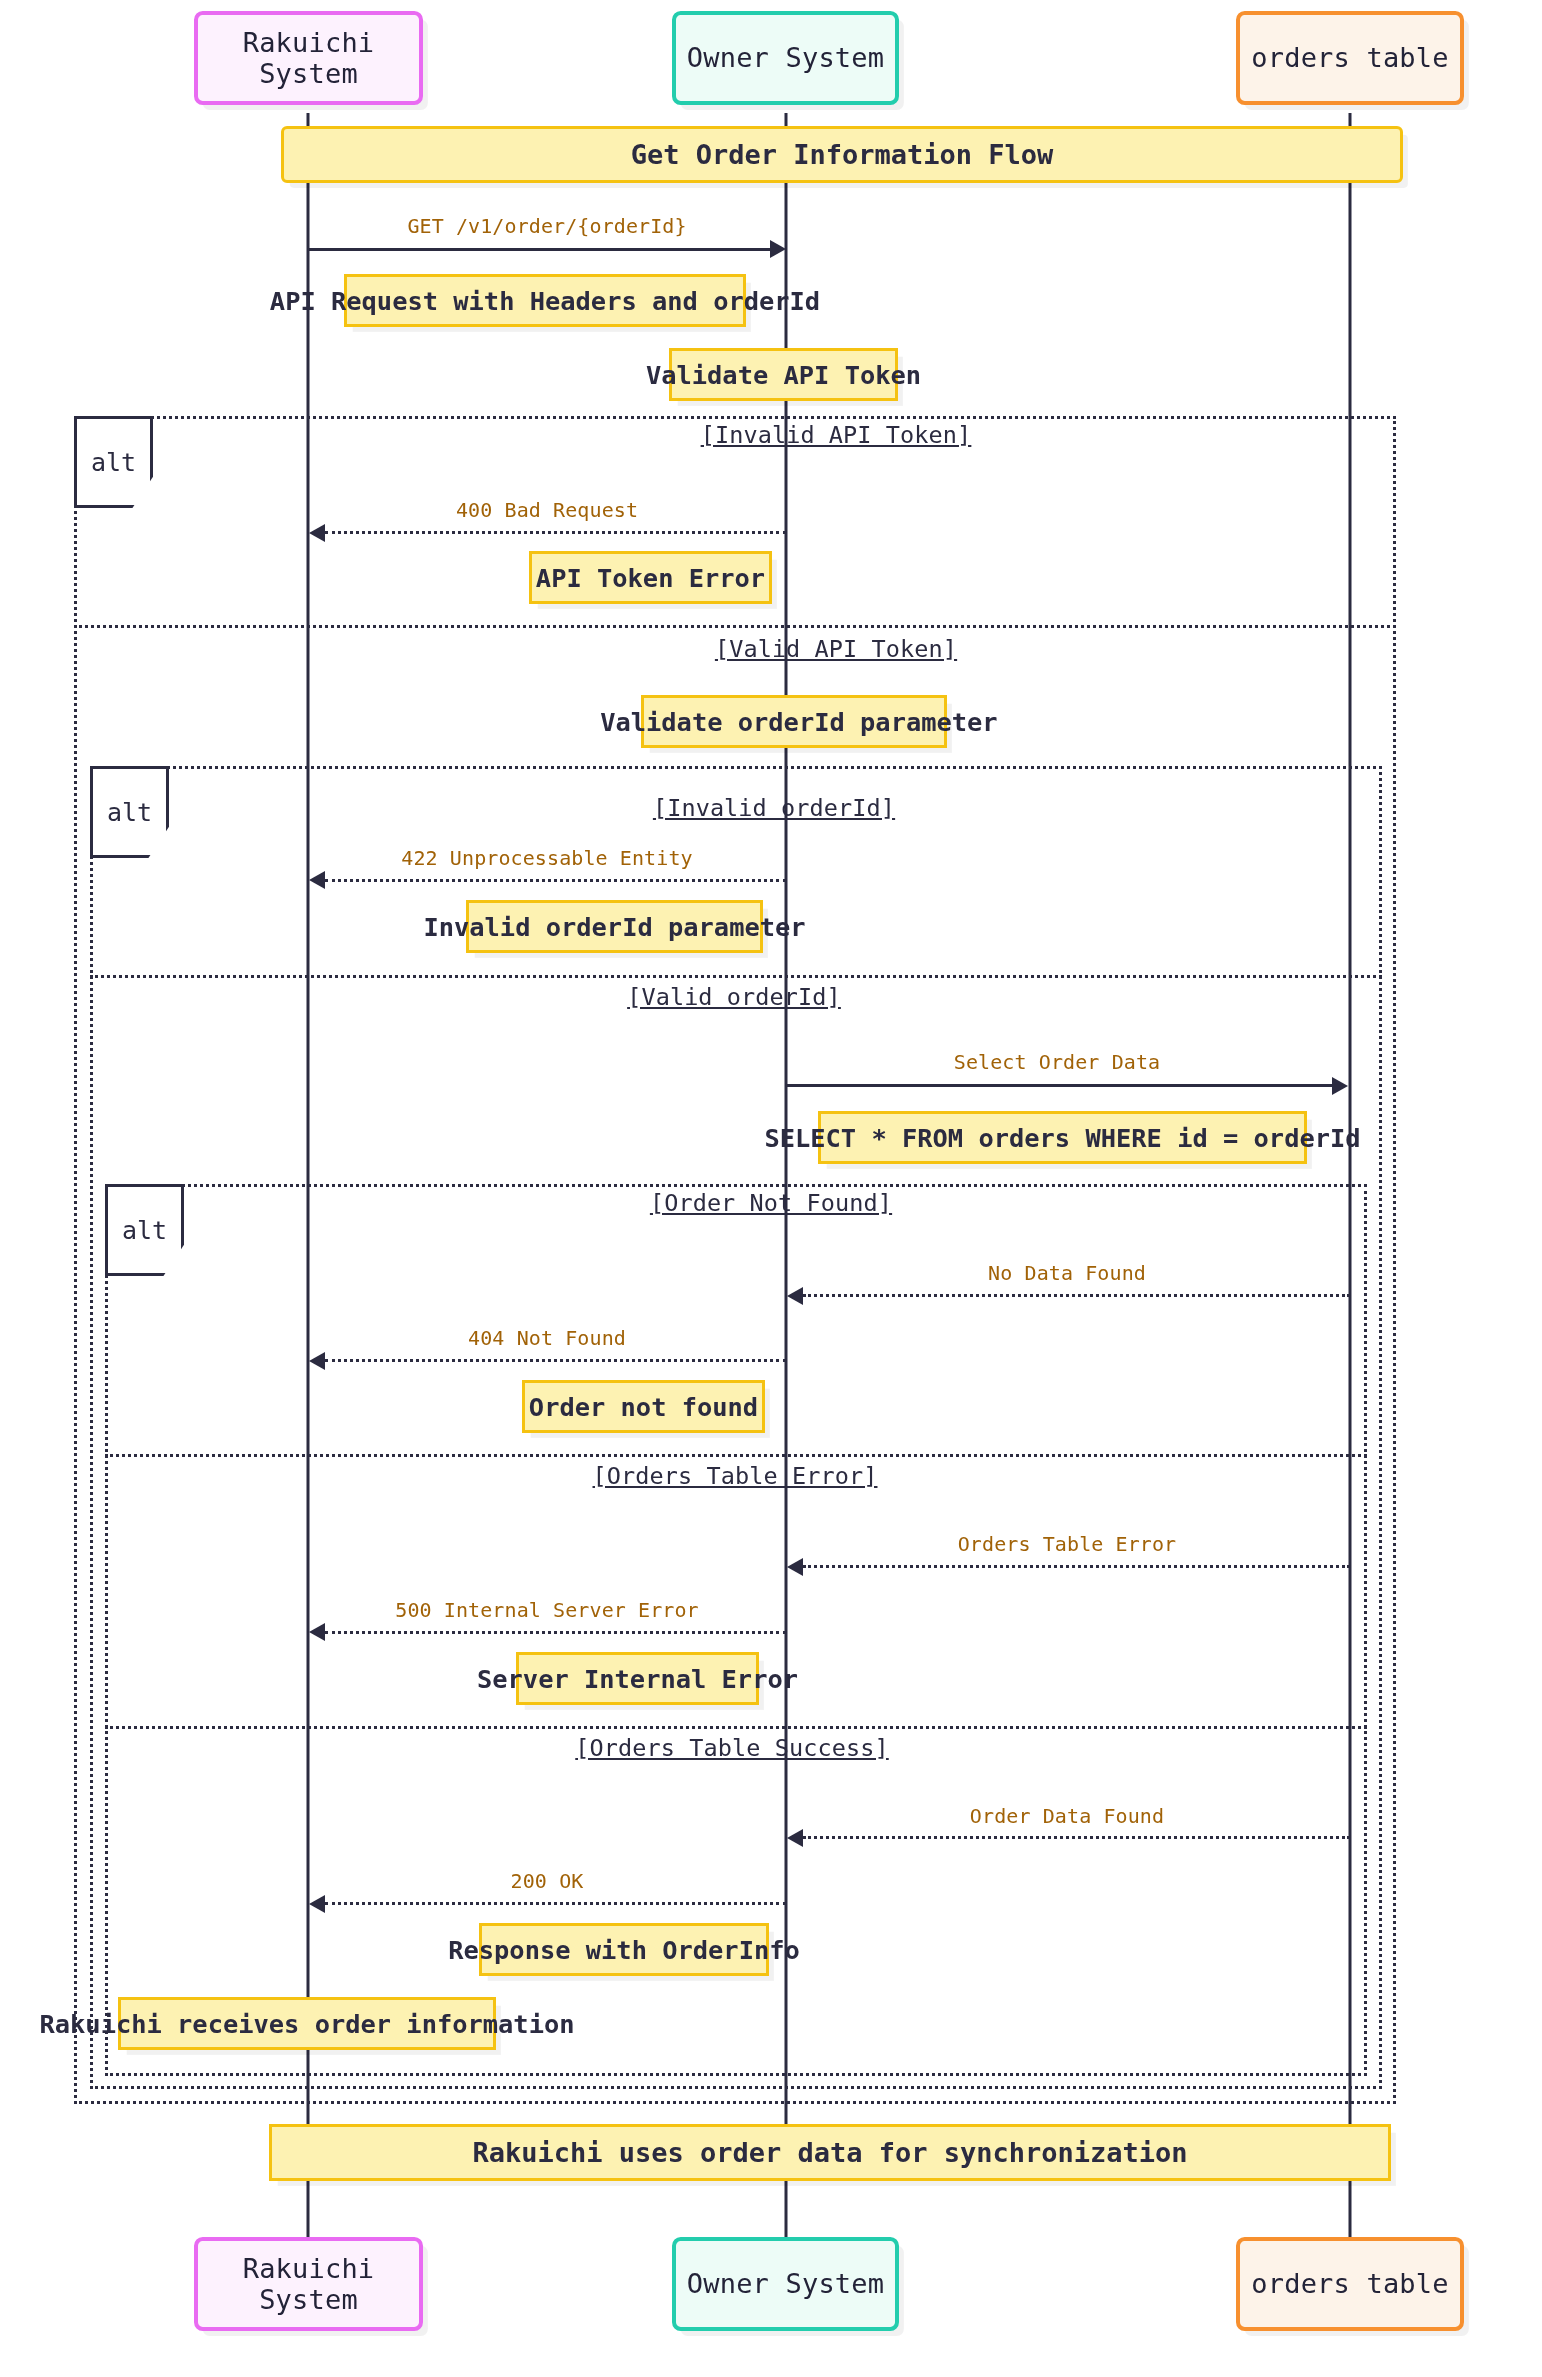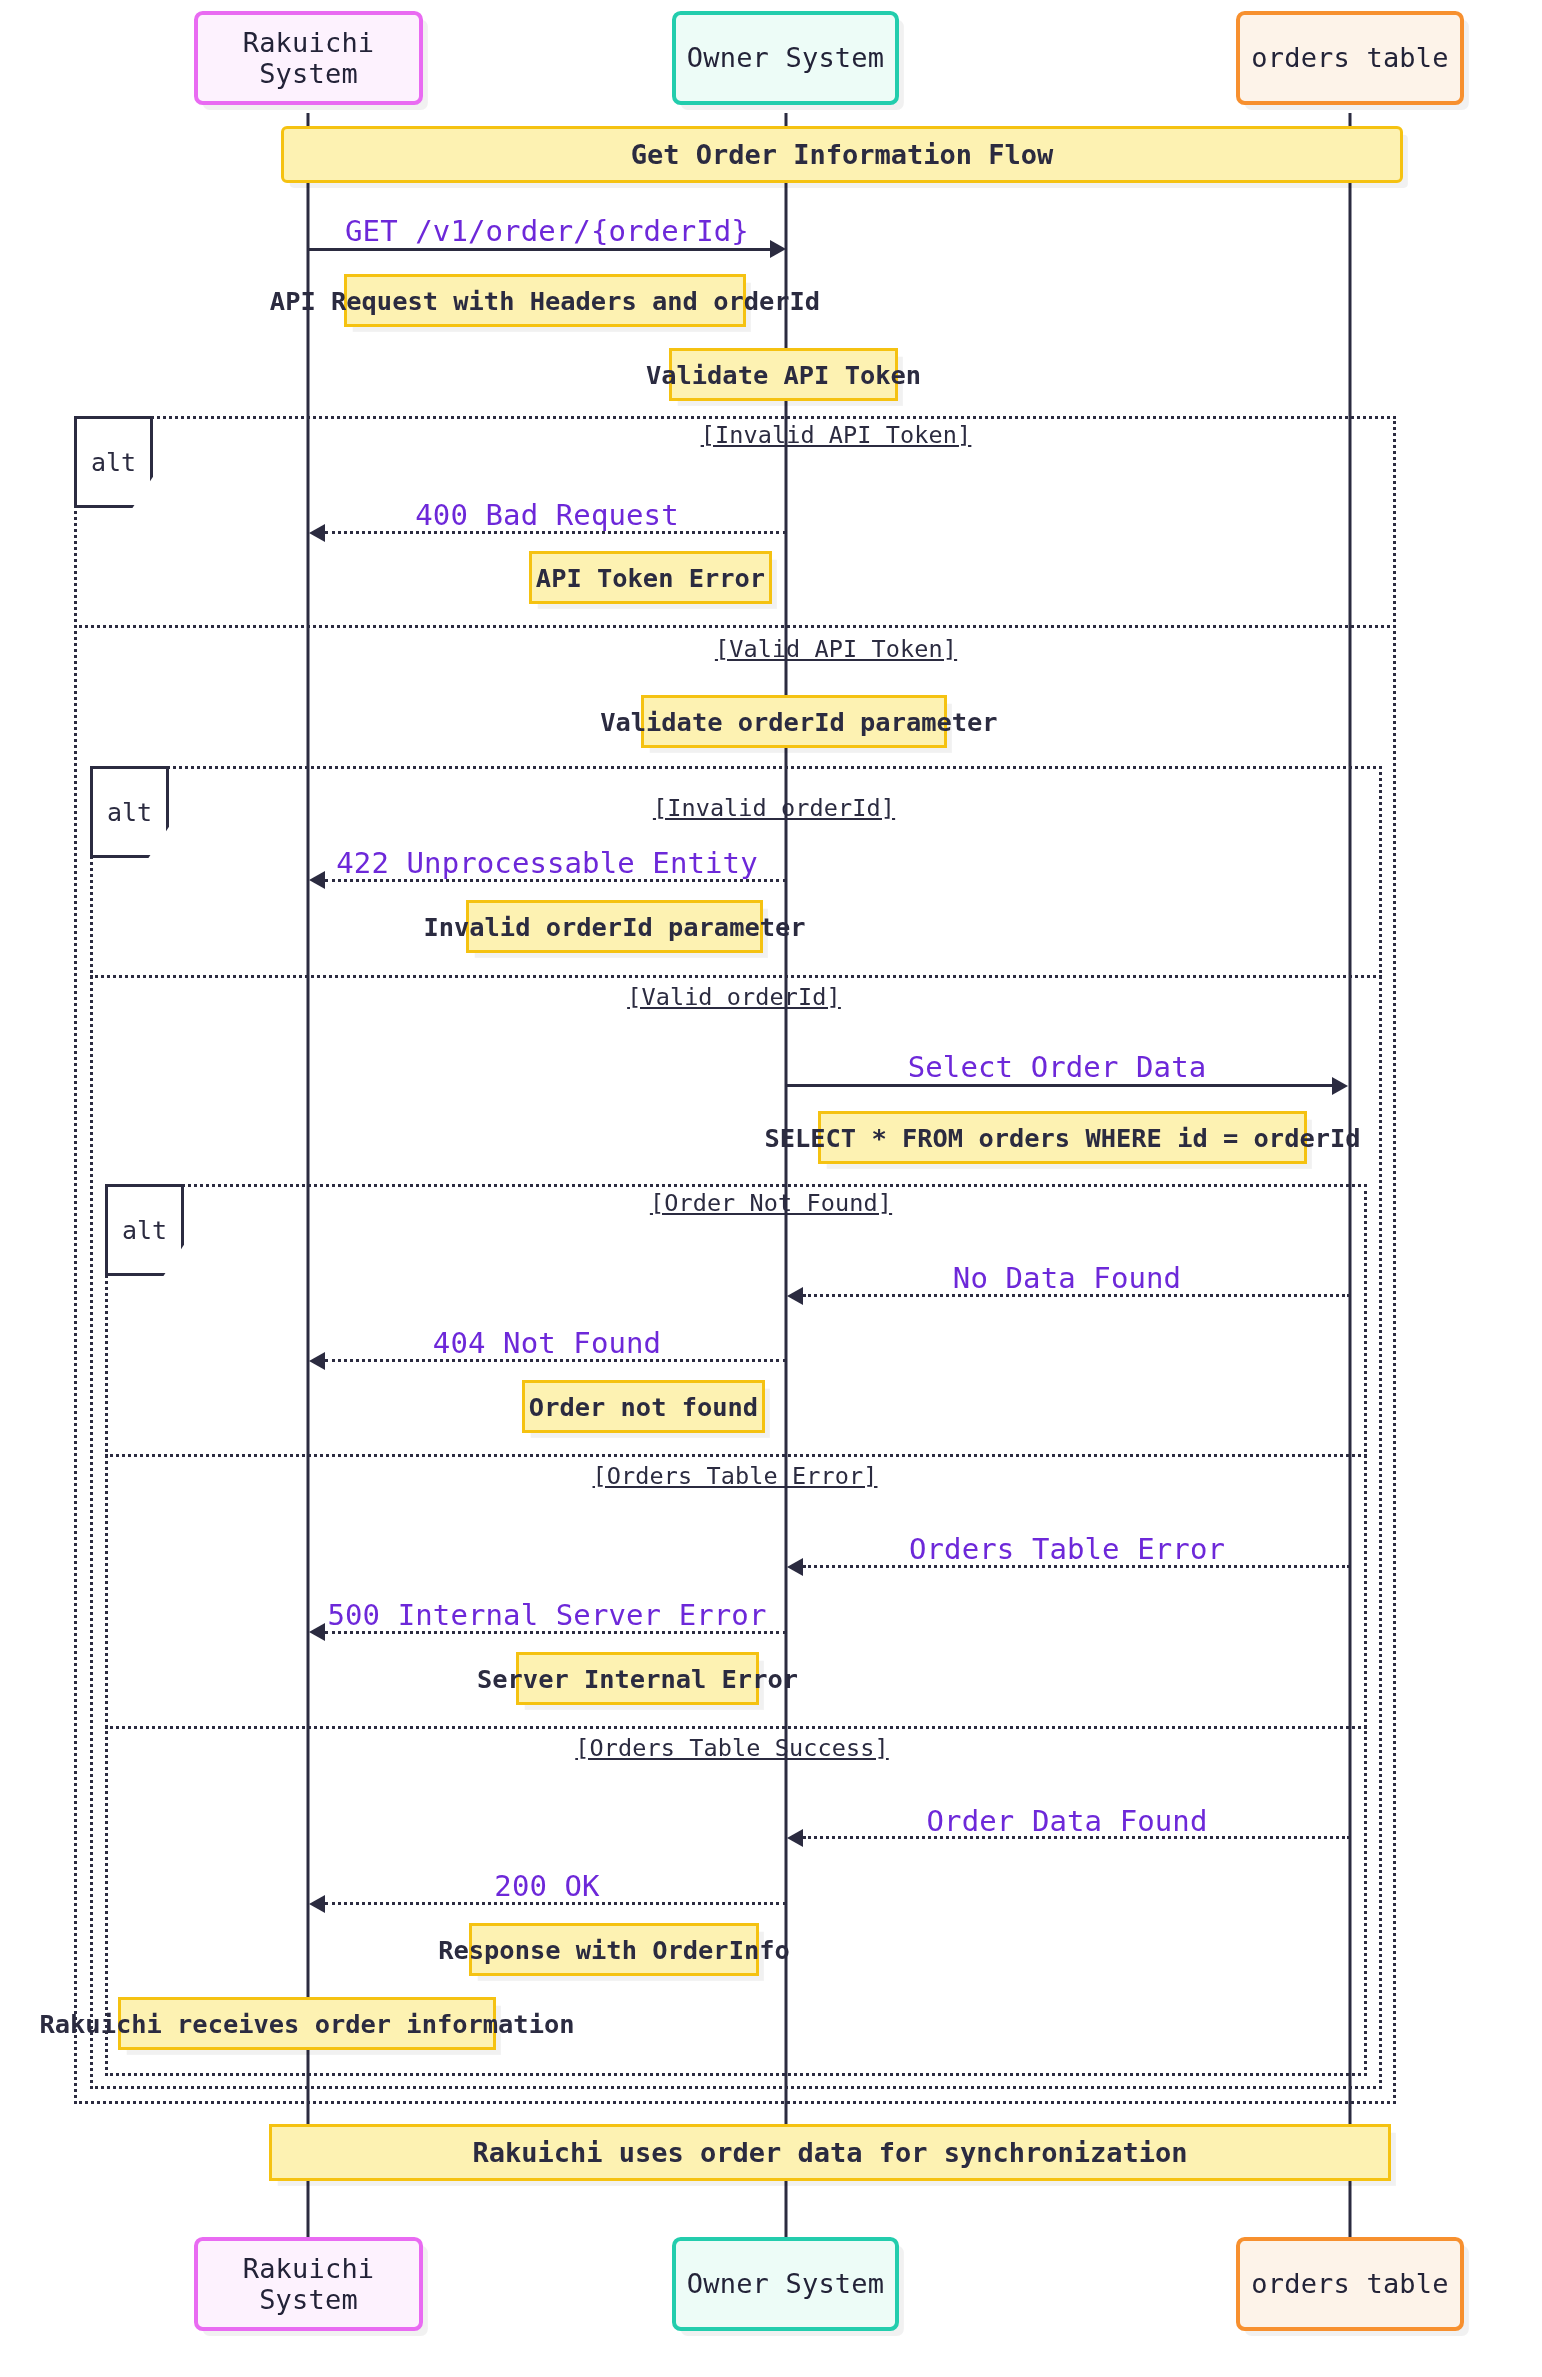--- a/index.html
+++ b/index.html
@@ -87,22 +87,22 @@
     border-bottom:9.3px solid transparent;
     border-left:16px solid #2b2b40;
   }
   .arrowhead.left{
     border-top:9.3px solid transparent;
     border-bottom:9.3px solid transparent;
     border-right:16px solid #2b2b40;
   }
   .msglabel{
     position:absolute;
-    font-size:29px;
-    color:#6d28d9;
+    font-size:20px;
+    color:#a16207;
     white-space:nowrap;
     transform:translateX(-50%);
     z-index:5;
     letter-spacing:0.1px;
   }
 
   
   .fragment{
     position:absolute;
     box-sizing:border-box;
@@ -262,21 +262,21 @@
   <div class="condlabel" style="left:732px;top:1734px;">[Orders Table Success]</div>
 
   <div class="msglabel" style="left:1067px;top:1804px;">Order Data Found</div>
   <div class="arrow dotted" style="left:803px;top:1836px;width:547px;"></div>
   <div class="arrowhead left" style="left:787px;top:1829px;"></div>
 
   <div class="msglabel" style="left:547px;top:1869px;">200 OK</div>
   <div class="arrow dotted" style="left:325px;top:1902px;width:461px;"></div>
   <div class="arrowhead left" style="left:309px;top:1895px;"></div>
 
-  <div class="note" style="left:469px;top:1923px;width:290px;height:53px;">
+  <div class="note" style="left:479px;top:1923px;width:290px;height:53px;">
     <span>Response with OrderInfo</span>
   </div>
 
   <div class="note" style="left:118px;top:1997px;width:378px;height:53px;">
     <span>Rakuichi receives order information</span>
   </div>
 
   <div class="note wide" style="left:269px;top:2124px;width:1122px;height:57px;">
     <span>Rakuichi uses order data for synchronization</span>
   </div>

